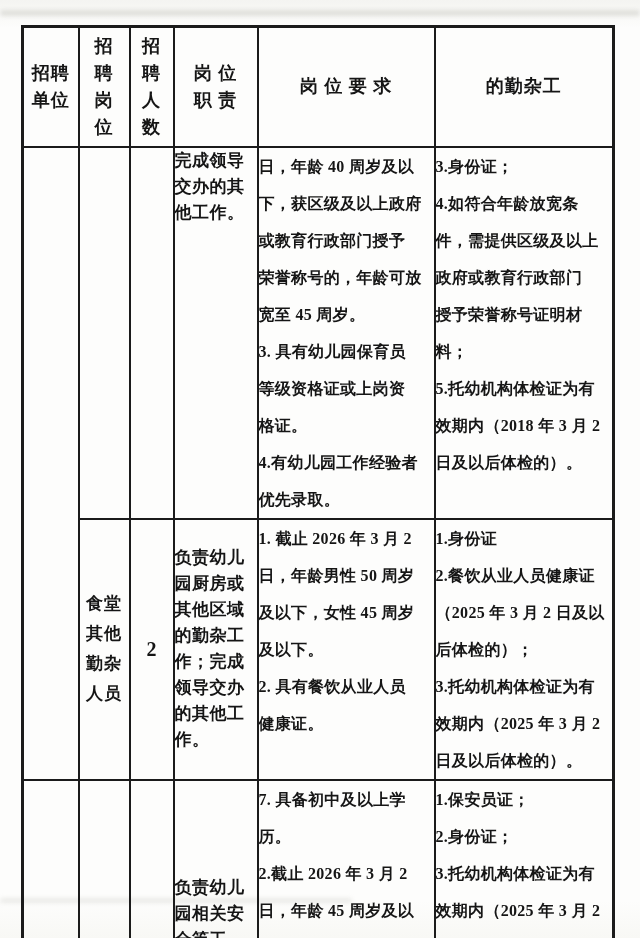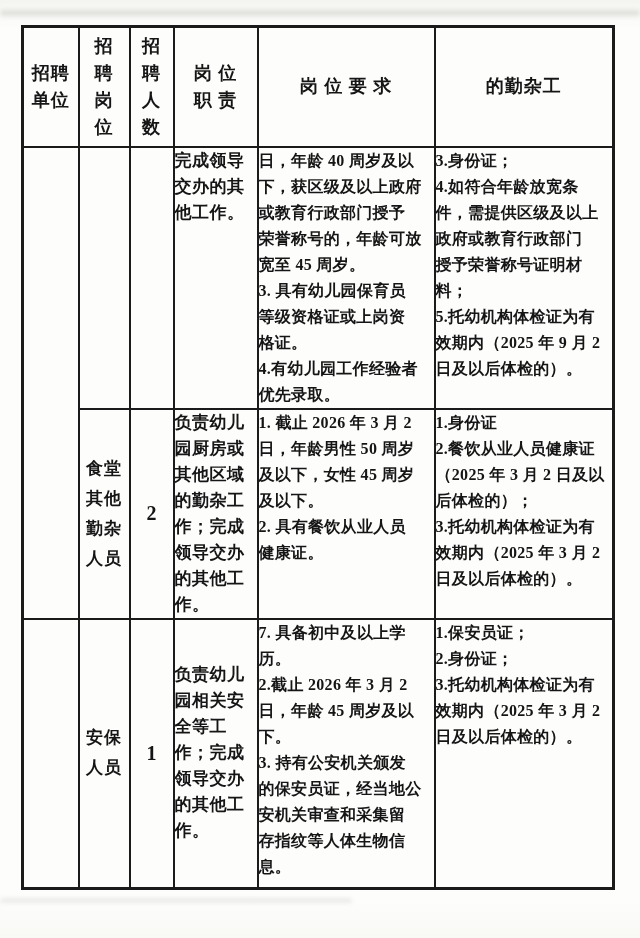--- a/index.html
+++ b/index.html
@@ -61,21 +61,21 @@
     font-size: 17px;
     line-height: 26px;
     text-align: left;
     padding: 6px 5px 4px 7px;
     letter-spacing: 0.5px;
   }
   td.v-top { vertical-align: top; }
   td.v-mid { vertical-align: middle; }
   td.c-req {
     font-size: 16px;
-    line-height: 26px;
+    line-height: 37px;
     text-align: left;
     vertical-align: top;
     padding: 5px 4px 4px 6px;
     letter-spacing: 0.3px;
   }
 </style>
 </head>
 <body>
 
 <div class="page">
@@ -127,21 +127,21 @@
 格证。
 4.有幼儿园工作经验者
 优先录取。</td>
       <td class="c-req">3.身份证；
 4.如符合年龄放宽条
 件，需提供区级及以上
 政府或教育行政部门
 授予荣誉称号证明材
 料；
 5.托幼机构体检证为有
-效期内（2025 年 9 月 2
+效期内（2018 年 3 月 2
 日及以后体检的）。</td>
     </tr>
 
     <tr style="height:209px">
       <td class="c-mid">食堂
 其他
 勤杂
 人员</td>
       <td class="c-num">2</td>
       <td class="c-duties v-mid">负责幼儿

